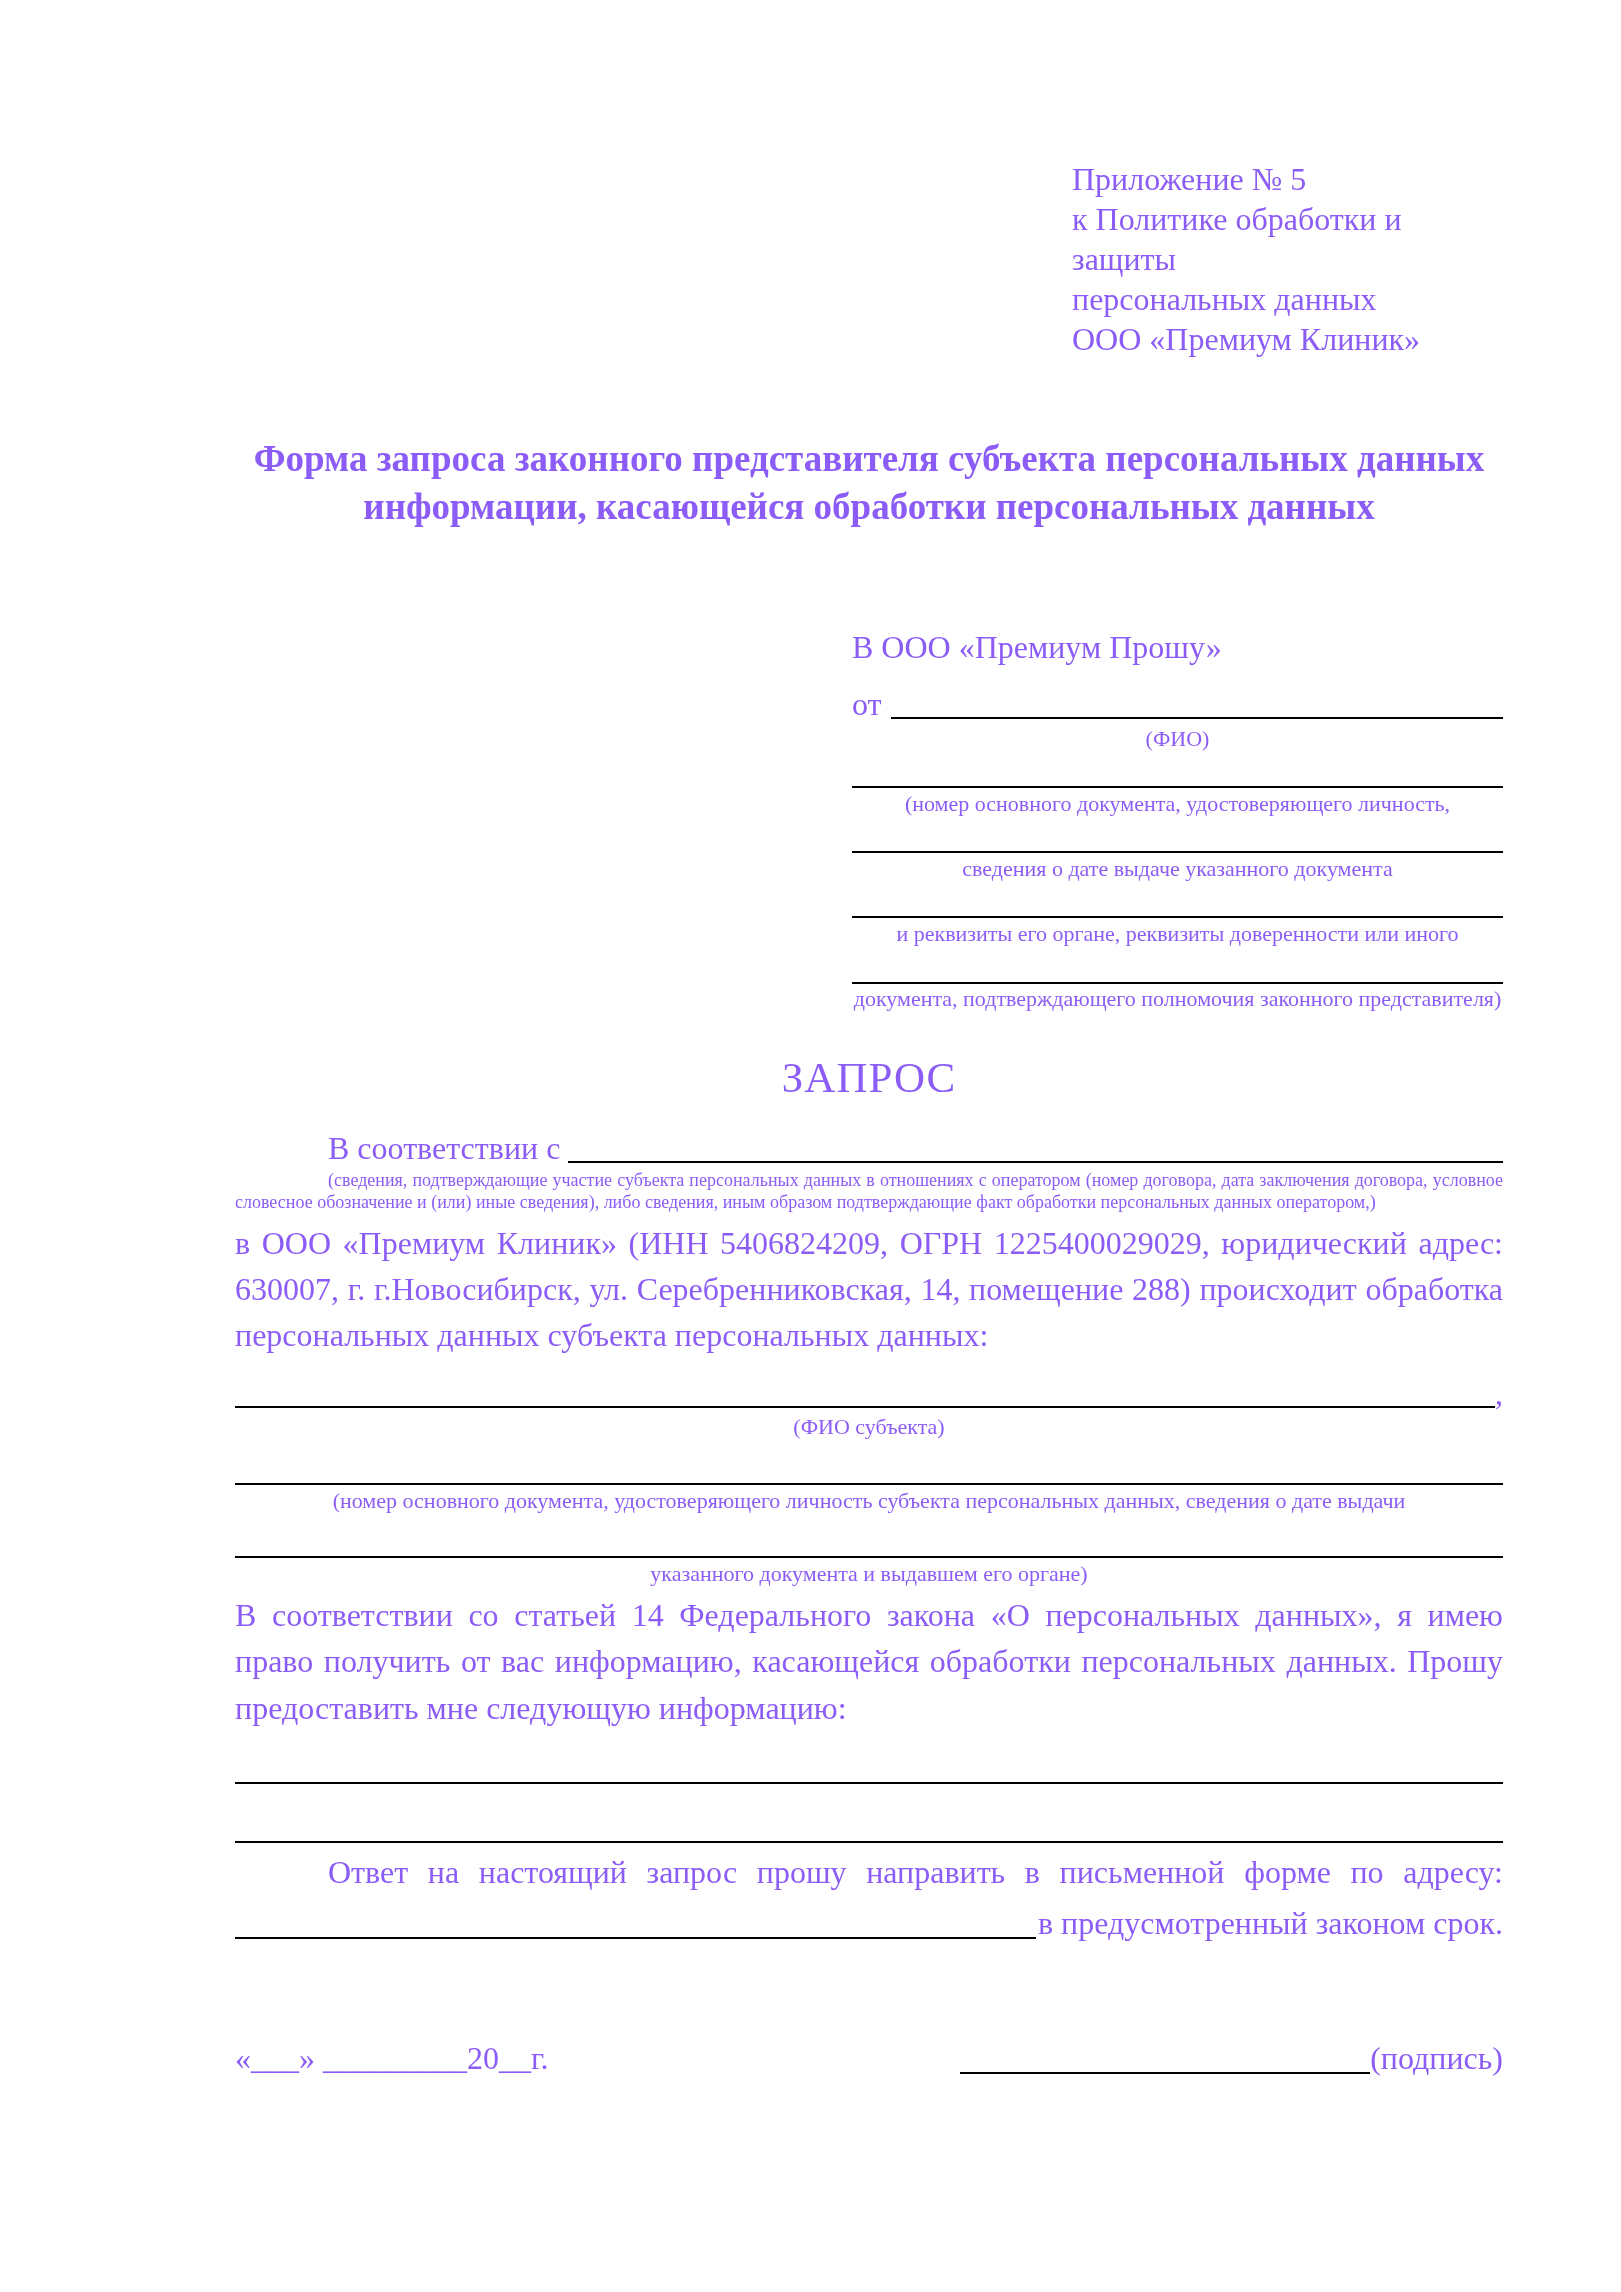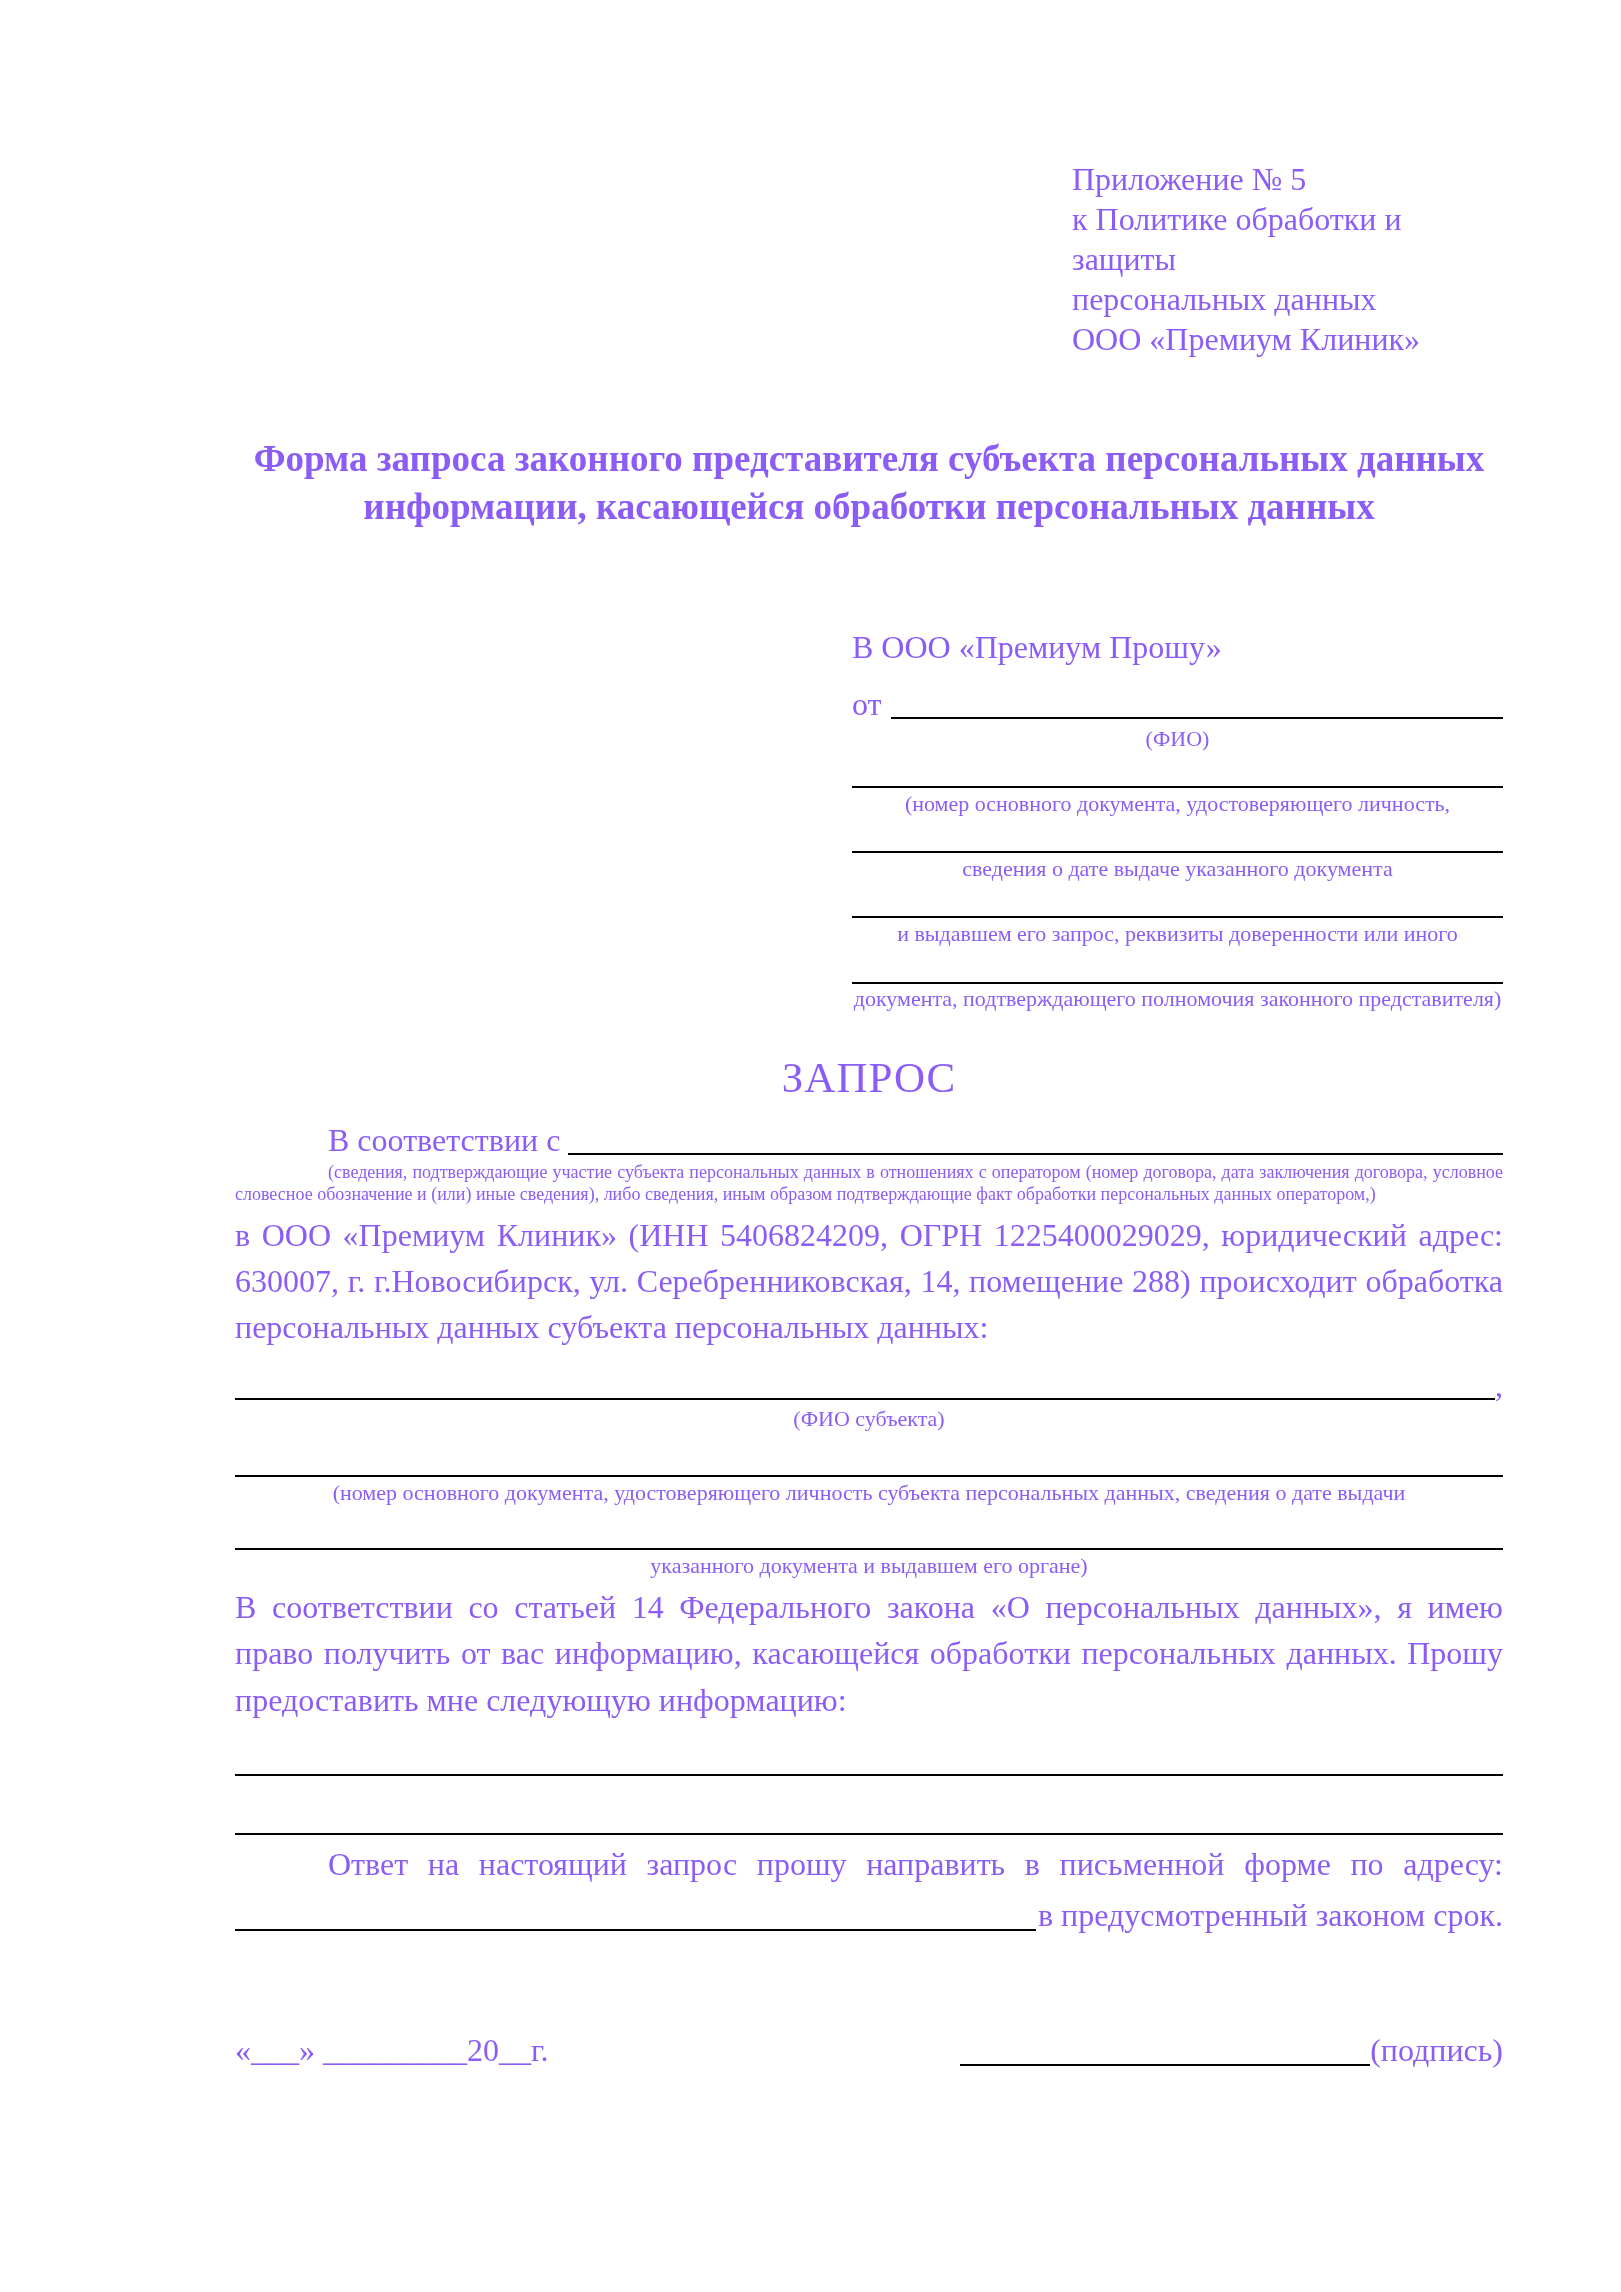--- a/index.html
+++ b/index.html
@@ -55,21 +55,21 @@
     height: 0;
   }
   .field { margin-top: 35px; }
   .request-heading {
     margin-top: 41px;
     text-align: center;
     font-size: 43px;
     letter-spacing: 1px;
   }
   .intro-row {
-    margin-top: 12px;
+    margin-top: 20px;
     padding-left: 93px;
     height: 45px;
   }
   .intro-row > span:first-child { margin-right: 7.8px; }
   .fine-print {
     margin: 2px 0 0 0;
     font-size: 18px;
     line-height: 1.25;
     text-align: justify;
     text-indent: 93px;
@@ -126,21 +126,21 @@
     <div class="field">
       <div class="bl"></div>
       <div class="caption">(номер основного документа, удостоверяющего личность,</div>
     </div>
     <div class="field">
       <div class="bl"></div>
       <div class="caption">сведения о дате выдаче указанного документа</div>
     </div>
     <div class="field">
       <div class="bl"></div>
-      <div class="caption">и выдавшем его запрос, реквизиты доверенности или иного</div>
+      <div class="caption">и реквизиты его органе, реквизиты доверенности или иного</div>
     </div>
     <div class="field">
       <div class="bl"></div>
       <div class="caption">документа, подтверждающего полномочия законного представителя)</div>
     </div>
   </div>
 
   <div class="request-heading">ЗАПРОС</div>
 
   <div class="row intro-row">

